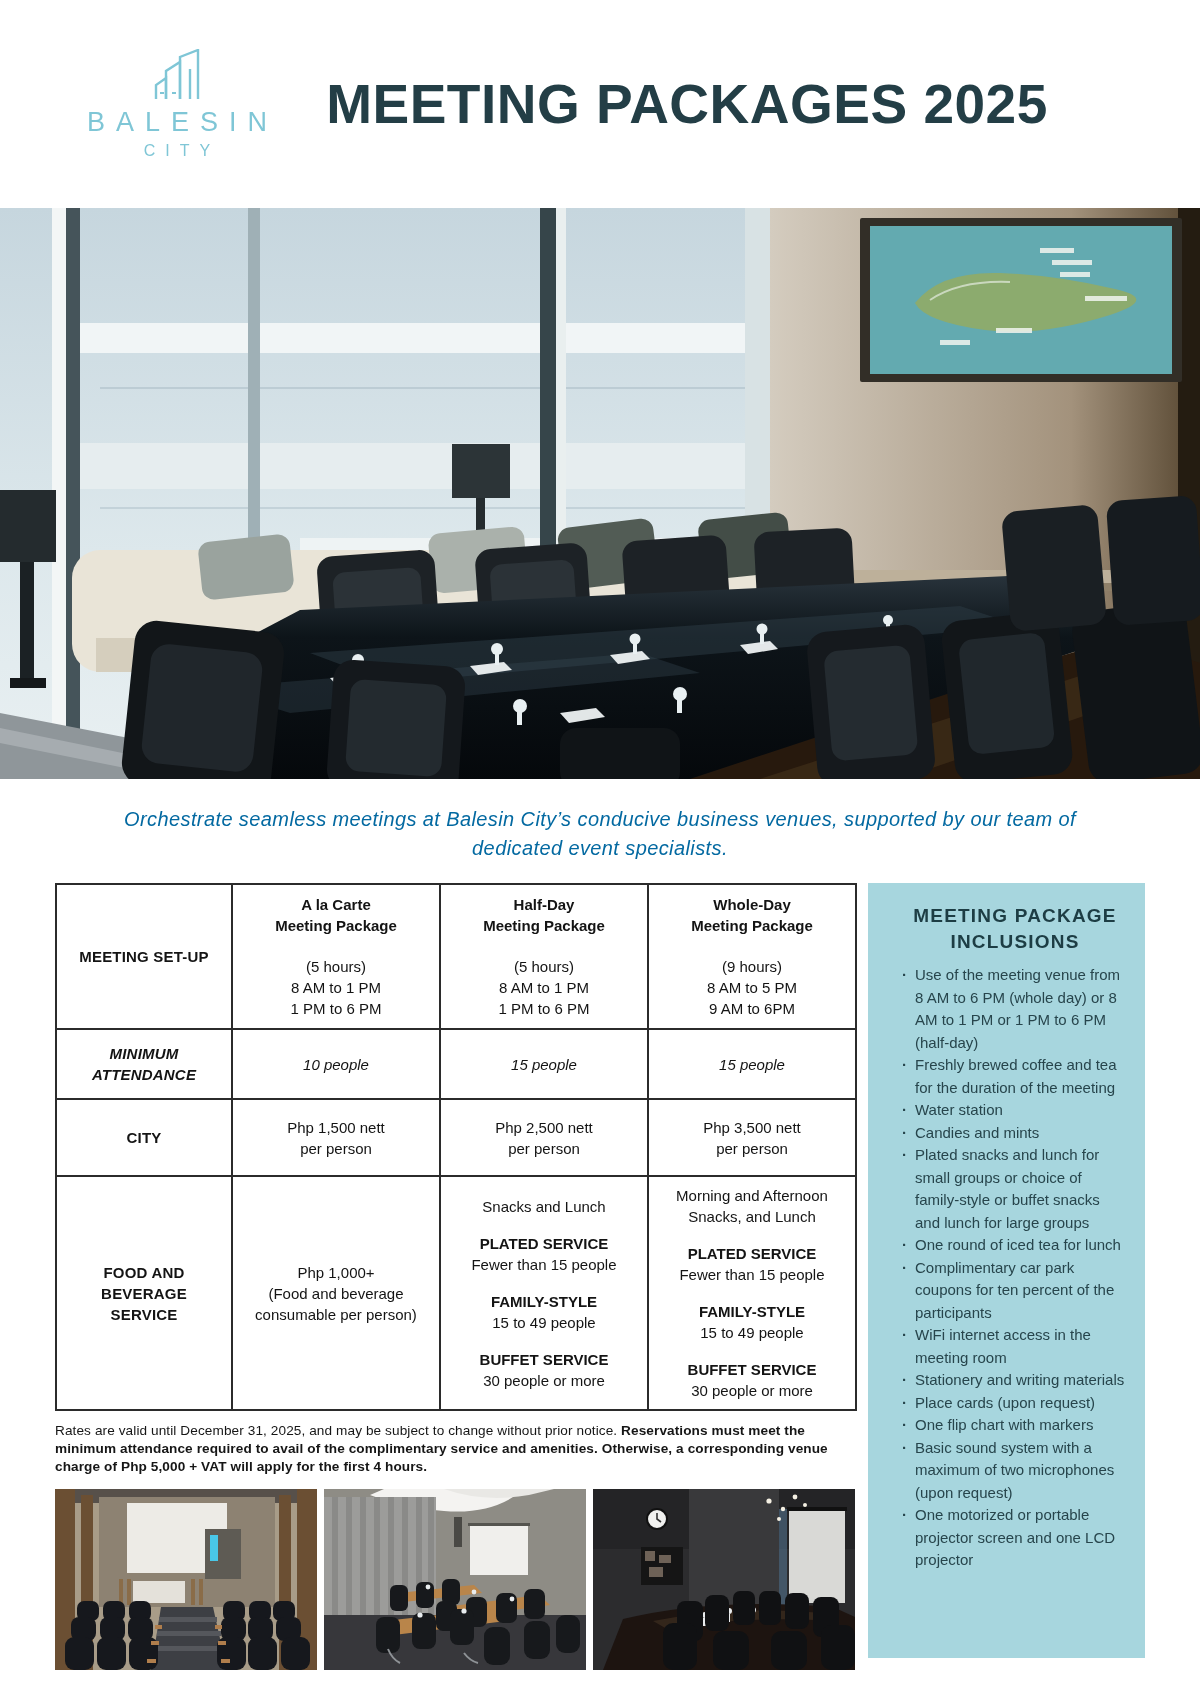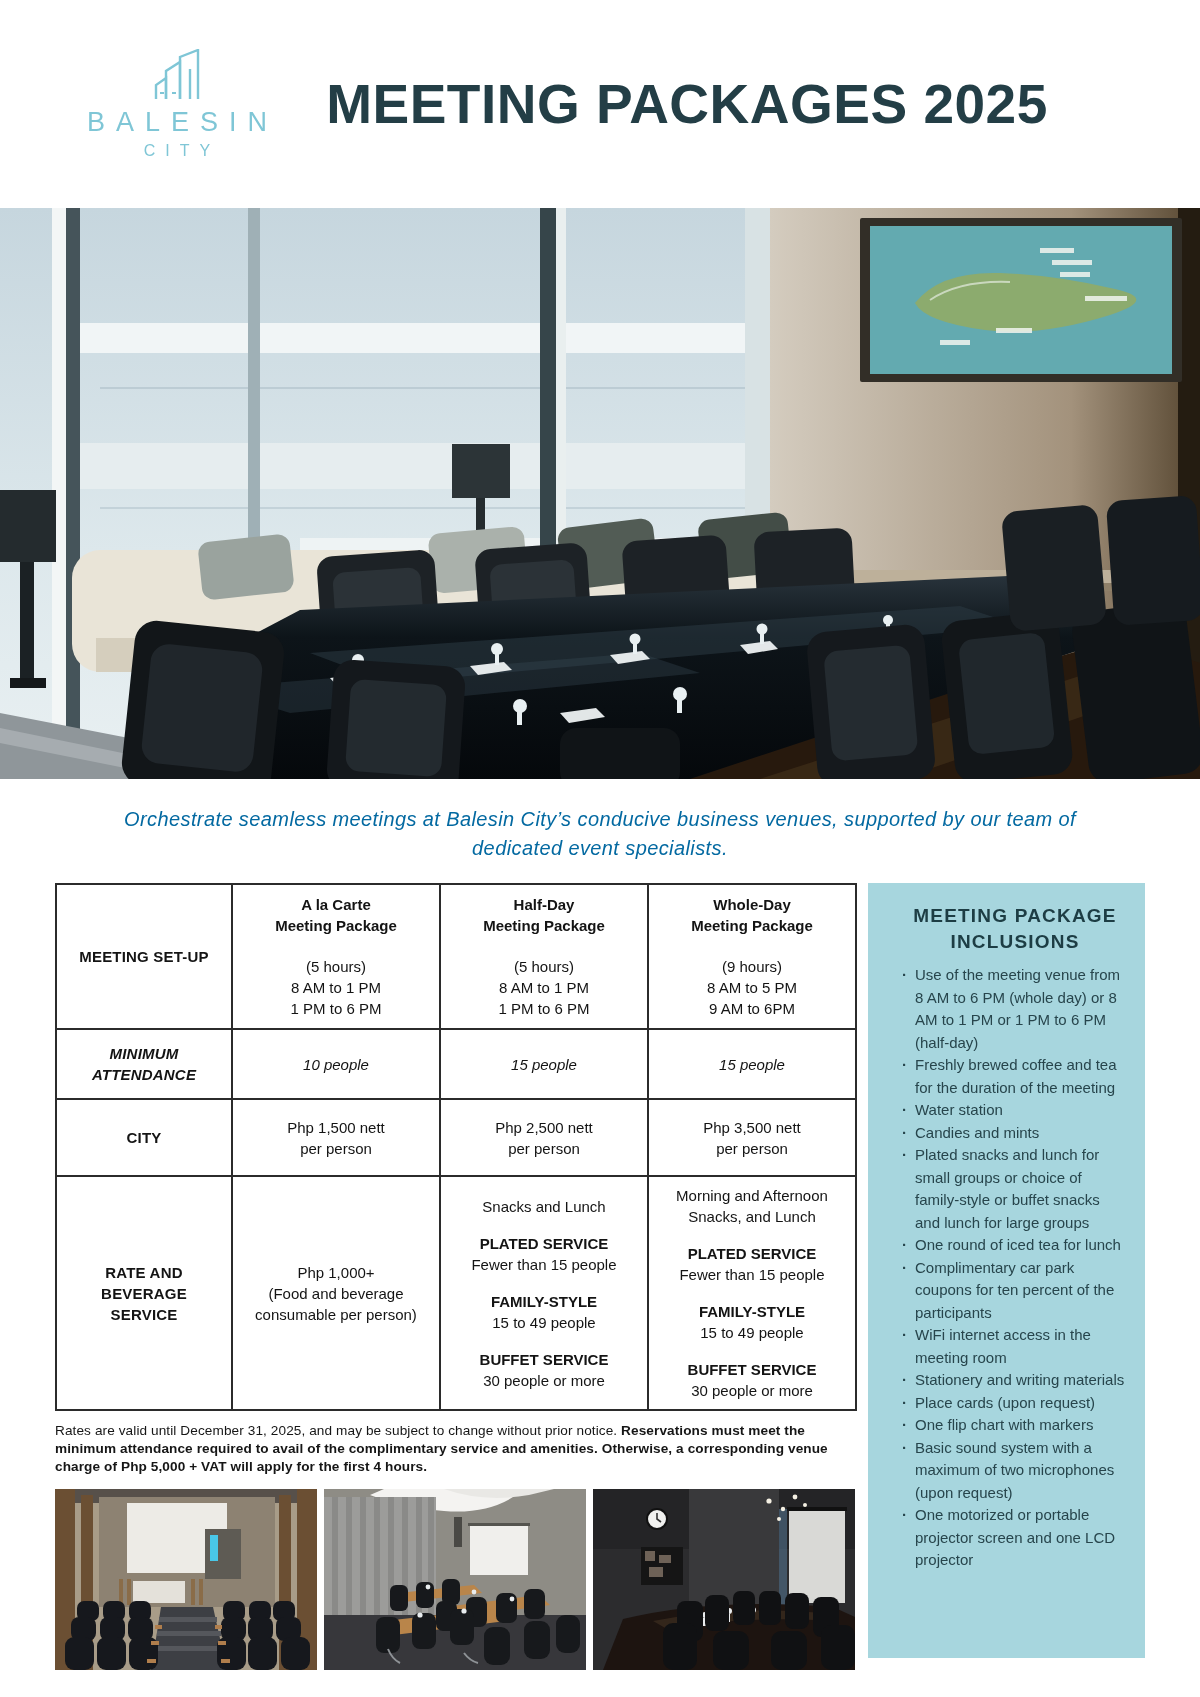--- a/index.html
+++ b/index.html
@@ -266,21 +266,21 @@
           <td>
             <div>Php 2,500 nett</div>
             <div>per person</div>
           </td>
           <td>
             <div>Php 3,500 nett</div>
             <div>per person</div>
           </td>
         </tr>
         <tr class="r-fnb">
-          <th>RATE AND BEVERAGE SERVICE</th>
+          <th>FOOD AND BEVERAGE SERVICE</th>
           <td>
             <div>Php 1,000+</div>
             <div>(Food and beverage</div>
             <div>consumable per person)</div>
           </td>
           <td>
             <div class="fnb-intro">Snacks and Lunch</div>
             <div class="tier">
                   <div class="t-h">PLATED SERVICE</div>
                   <div>Fewer than 15 people</div>

